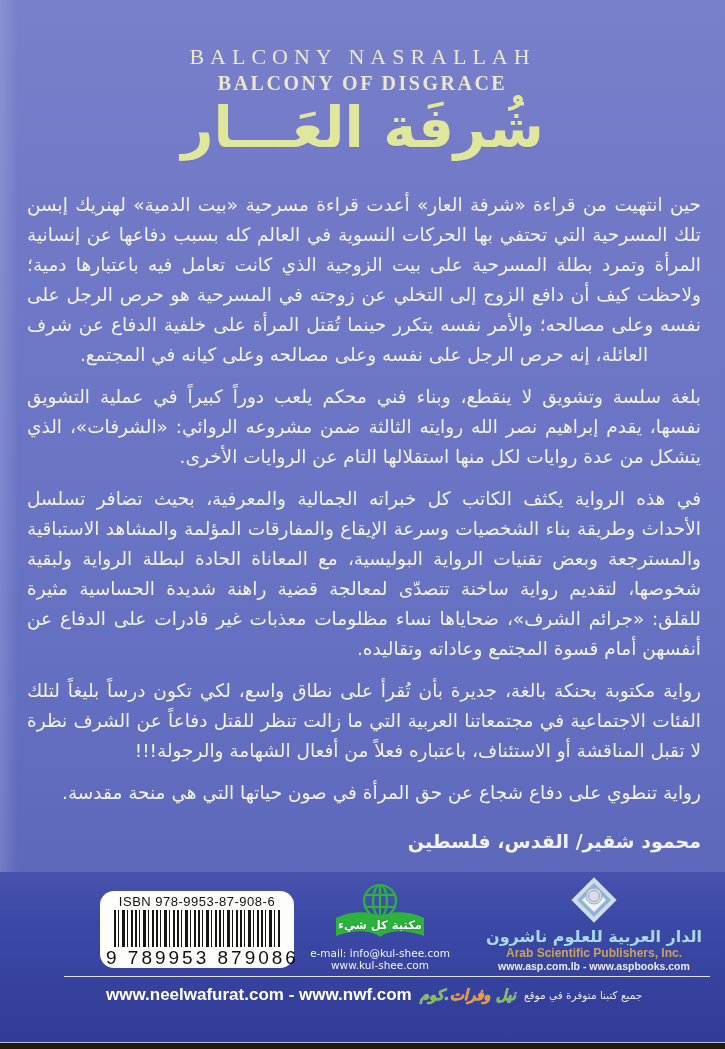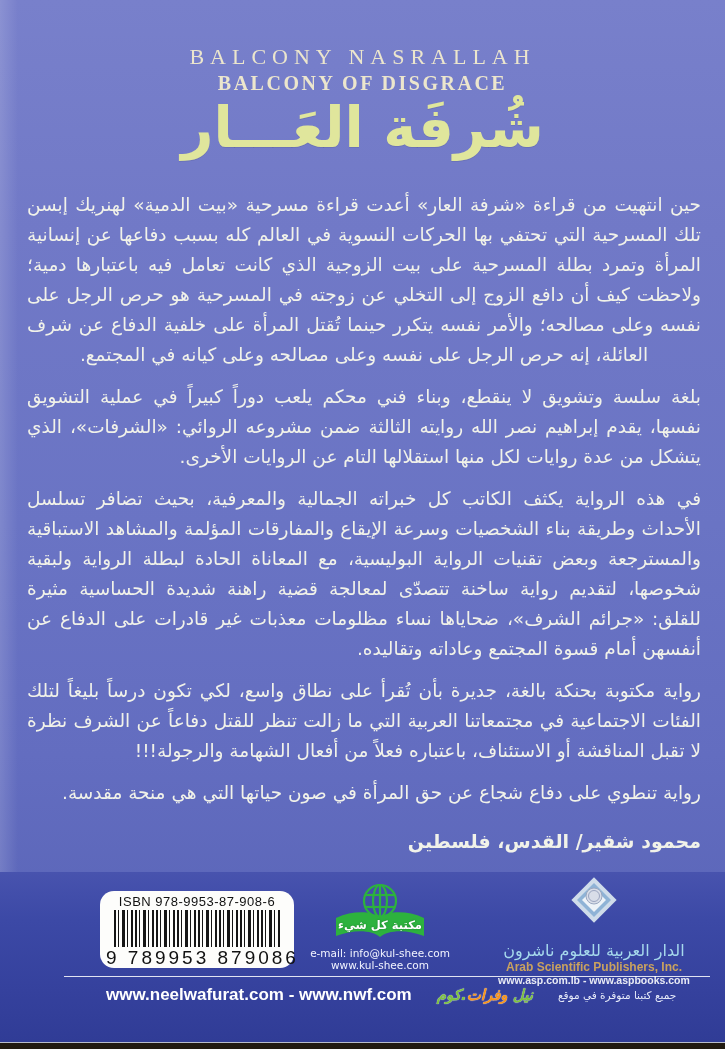--- a/index.html
+++ b/index.html
@@ -62,28 +62,28 @@
   .kulshee{ position:absolute; left:300px; top:10px; width:160px; text-align:center; color:#fff; }
   .kulshee-art{ position:relative; width:100px; height:62px; margin:0 auto; }
   .kulshee-name{
     position:absolute; left:0; right:0; top:36px; direction:rtl;
     font-size:11.5px; font-weight:700; color:#fff; text-shadow:0 0 2px #1c7a2c;
   }
   .kulshee-email{ font-size:10.5px; margin-top:3px; color:#f2f4ff; white-space:nowrap; }
   .kulshee-site{ font-size:10.5px; color:#f2f4ff; }
   
   .asp{ position:absolute; left:475px; top:5px; width:238px; text-align:center; }
-  .asp-ar{ direction:rtl; font-size:16px; font-weight:400; color:#a6d9ec; margin-top:14px; white-space:nowrap; }
+  .asp-ar{ direction:rtl; font-size:16px; font-weight:700; color:#a6d9ec; margin-top:0; white-space:nowrap; }
   .asp-en{ font-family:"Liberation Sans",sans-serif; font-size:12px; font-weight:700; color:#c9a25f; white-space:nowrap; }
   .asp-sites{ font-family:"Liberation Sans",sans-serif; font-size:10.5px; font-weight:700; color:#e9ebf5; white-space:nowrap; }
   .rule{ position:absolute; top:104px; left:64px; width:646px; height:1px; background:rgba(255,255,255,.85); }
   
   .bottom-row{
     position:absolute; top:110px; left:106px; right:40px; height:26px;
-    display:flex; align-items:center; gap:25px; white-space:nowrap;
+    display:flex; align-items:center; gap:8px; white-space:nowrap;
   }
   .urls{ font-family:"Liberation Sans",sans-serif; font-size:17px; font-weight:700; color:#fff; }
   .nwf-logo{ direction:rtl; font-size:15px; font-weight:700;font-style:italic; }
   .nwf-green{ color:#7dc242; text-shadow:0 0 1px #fff; }
   .nwf-orange{ color:#f7941d; text-shadow:0 0 1px #fff; }
   .note{ font-size:10.5px; color:#e8ecfa; direction:rtl; }
   .photo-edge{
     position:absolute; left:0; bottom:0; width:100%; height:7px;
     background:#211a11; border-top:1px solid #b9bdcb;
   }

